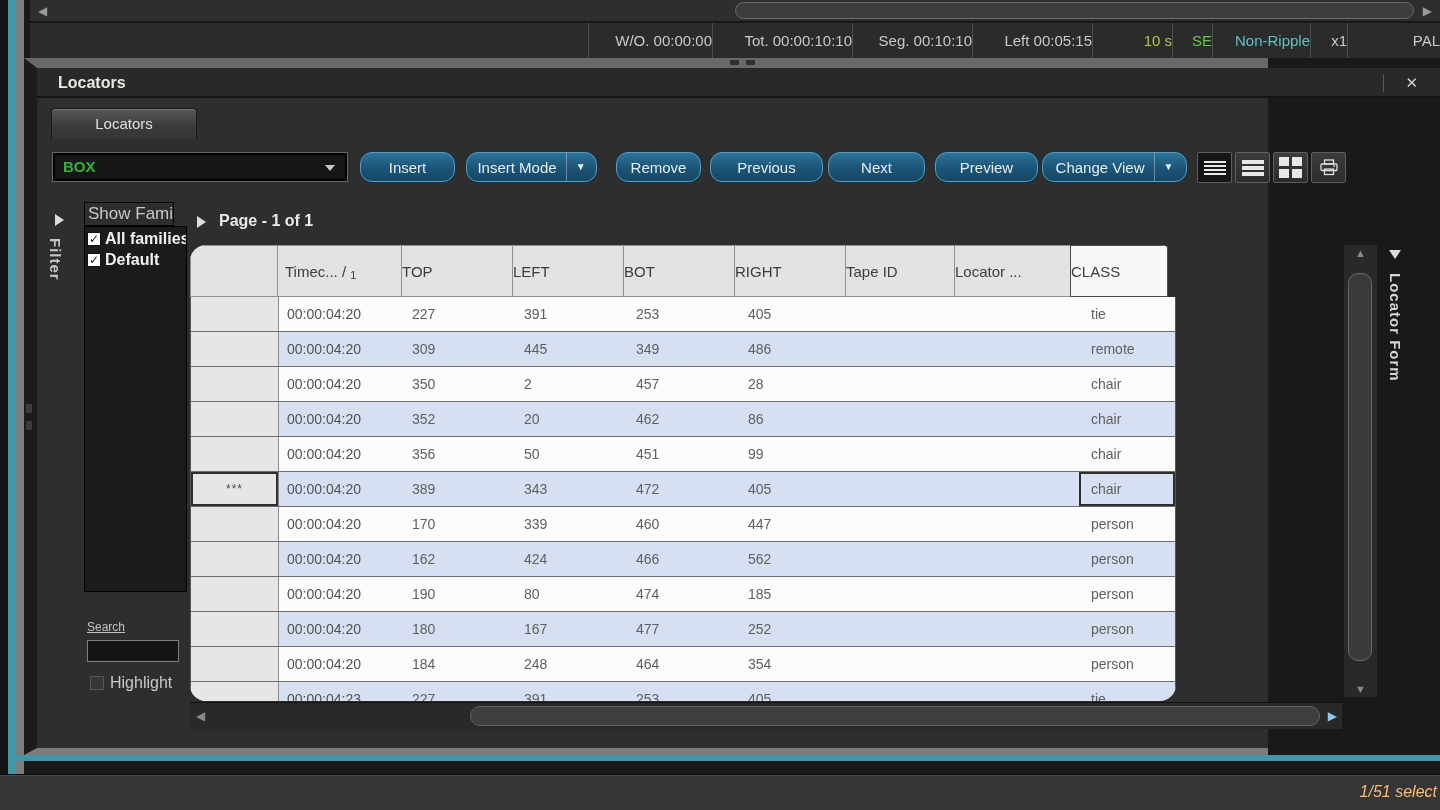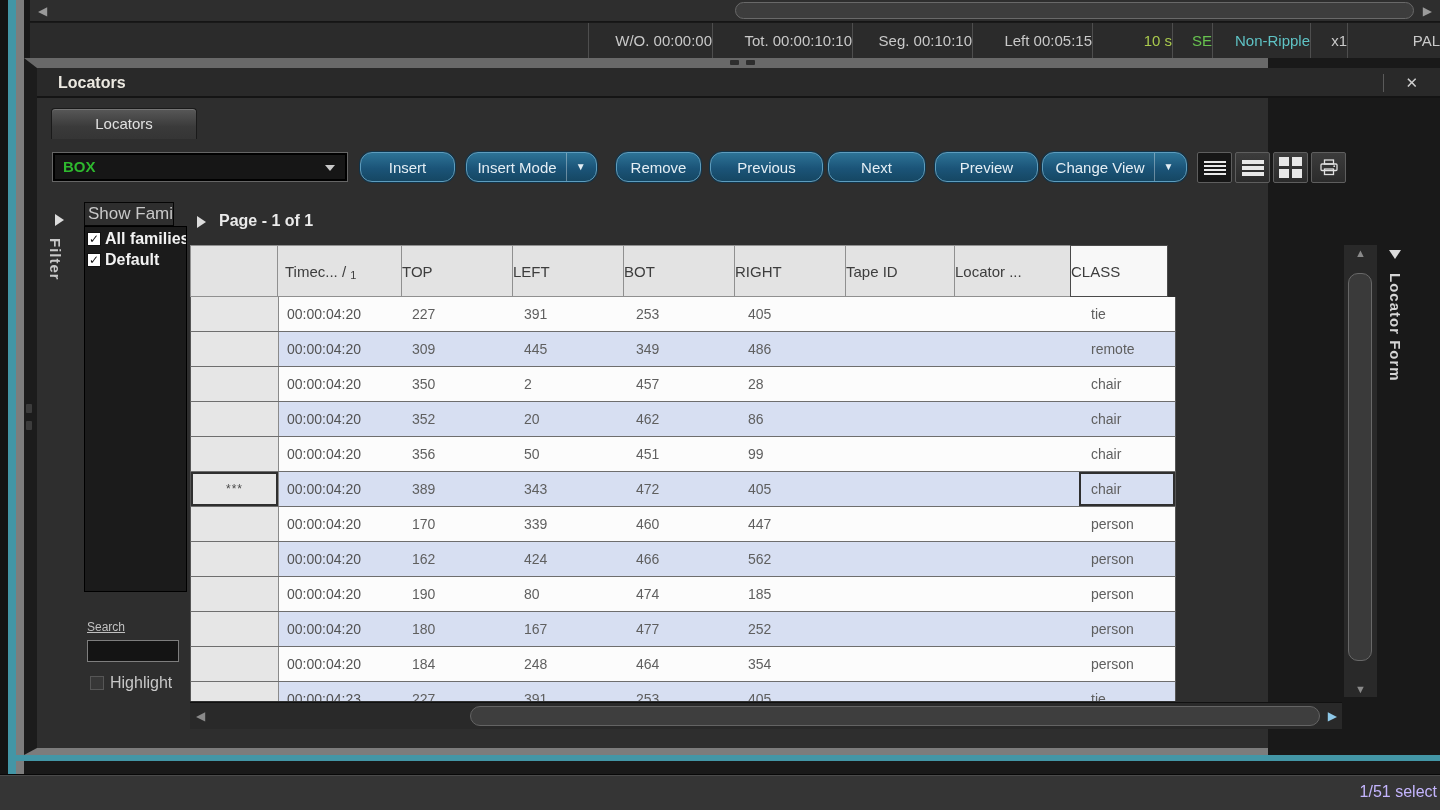--- a/index.html
+++ b/index.html
@@ -87,21 +87,21 @@
                   border:1px solid #7e7e7e; color:#ddd; font-size:14px; padding:0 4px; }
   .hl-row { position:absolute; left:53px; top:606px; display:flex; align-items:center; }
   .cb-empty { width:14px; height:14px; background:#373737; border:1px solid #565656; margin-right:6px; flex-shrink:0; }
   .hl-label { color:#c8c8c8; font-size:16px; max-width:66px; overflow:hidden; white-space:nowrap; }
 
   
   .page-tri { position:absolute; left:160px; top:148px; }
   .page-label { position:absolute; left:182px; top:144px; font-size:16px; font-weight:bold; color:#eaeaea; }
 
   
-  .table-wrap { position:absolute; left:153px; top:177px; width:986px; height:456px; overflow:hidden; background:#2e2e2e; }
+  .table-wrap { position:absolute; left:153px; top:177px; width:986px; height:456px; overflow:hidden; background:#2e2e2e;border-radius:16px; }
   .thead { display:flex; height:52px; }
   .hcell { height:52px; background:#e3e3e3; border:1px solid #909090; margin-left:-1px; color:#3d3d3d; font-size:15px;
            display:flex; align-items:center; justify-content:flex-start; flex-shrink:0; }
   .hcell:nth-child(1){ margin-left:0; width:88px; }
   .hcell:nth-child(2){ width:125px; justify-content:flex-start; padding-left:7px; }
   .hcell:nth-child(3){ width:112px; } .hcell:nth-child(4){ width:112px; }
   .hcell:nth-child(5){ width:112px; } .hcell:nth-child(6){ width:112px; }
   .hcell:nth-child(7){ width:110px; } .hcell:nth-child(8){ width:117px; }
   .hcell:nth-child(9){ width:98px; background:#f8f8f8; border-color:#4a4a4a; z-index:1; }
   .hsort { font-size:11px; margin-left:4px; margin-top:7px; }
@@ -128,21 +128,21 @@
   .vs-up { position:absolute; top:2px; left:0; width:33px; text-align:center; color:#8a8a8a; font-size:11px; }
   .vs-down { position:absolute; bottom:2px; left:0; width:33px; text-align:center; color:#8a8a8a; font-size:11px; }
   .vs-thumb { position:absolute; left:4px; top:28px; width:24px; height:388px; background:#3a3a3a; border:1px solid #686868; border-radius:10px; }
 
   
   .lf-tri { position:absolute; left:1352px; top:182px; }
   .lf-label { position:absolute; left:1350px; top:205px; writing-mode:vertical-rl; font-size:15px; font-weight:bold; color:#d5d5d5; letter-spacing:1px; }
 
   
   .bottom-bar { position:absolute; left:0; top:774px; width:1440px; height:36px; background:#353535; border-top:1px solid #080808; box-shadow:inset 0 1px 0 #4a4a4a; }
-  .sel-count { position:absolute; right:3px; top:0; line-height:34px; font-size:16px; color:#c4b5fd; }
+  .sel-count { position:absolute; right:3px; top:0; line-height:34px; font-size:16px; color:#fdba74;font-style:italic; }
 </style>
 </head>
 <body>
 
 <div class="screen">
 
   <div class="edge-black"></div>
   <div class="edge-teal"></div>
   <div class="edge-gray"></div>
 

